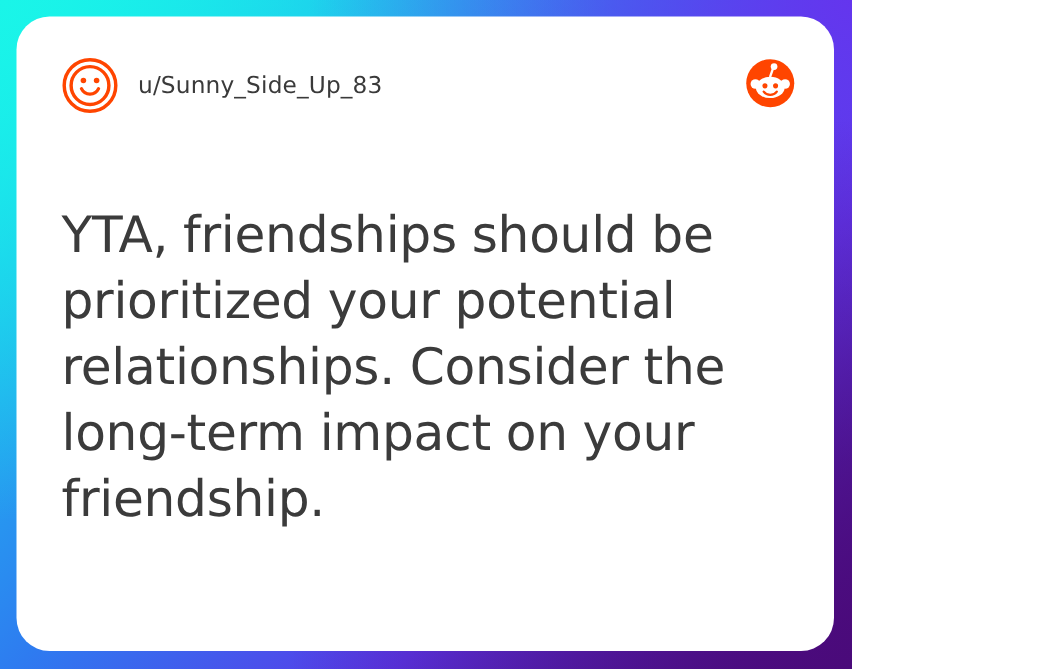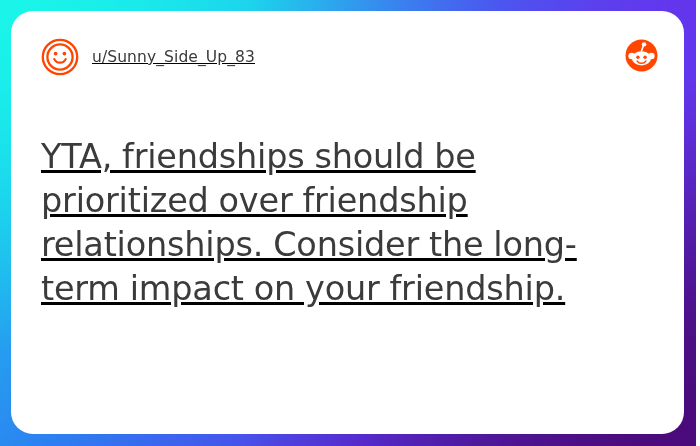--- a/index.html
+++ b/index.html
@@ -8,30 +8,29 @@
   }
   body {
     width: 700px;
     height: 446px;
     overflow: hidden;
     font-family: "DejaVu Sans", "Liberation Sans", sans-serif;
   }
 
   .poster {
     position: relative;
-    width: 696px;
+    width: 568px;
     height: 446px;
     box-sizing: border-box;
     background:
       radial-gradient(120% 150% at 100% 100%, rgba(74,10,122,0.95) 0%, rgba(74,10,122,0.0) 55%),
       radial-gradient(110% 120% at 100% 0%, rgba(102,51,238,0.95) 0%, rgba(102,51,238,0.0) 58%),
       radial-gradient(120% 130% at 0% 0%, #1af5e8 0%, rgba(26,245,232,0.0) 60%),
       linear-gradient(135deg, #13e8f0 0%, #2e7bf0 45%, #5a37e8 70%, #4a0a7a 100%);
     padding: 11px 12px 12px 11px;
-    text-decoration: underline;
   }
 
   .card {
     position: relative;
     width: 100%;
     height: 100%;
     box-sizing: border-box;
     background: #ffffff;
     border-radius: 22px;
     padding: 26px 30px 0 30px;
@@ -119,17 +118,17 @@
       <path d="M20 14.4 L22.4 7.6" stroke="#ffffff" stroke-width="1.9" fill="none" stroke-linecap="round"></path>
       <circle cx="23.1" cy="6.5" r="2.7" fill="#ffffff"></circle>
 
       <circle cx="15.7" cy="22.1" r="2.05" fill="#ff4500"></circle>
       <circle cx="24.3" cy="22.1" r="2.05" fill="#ff4500"></circle>
 
       <path d="M14.7 26.8 A6.6 6.6 0 0 0 25.3 26.8" fill="none" stroke="#ff4500" stroke-width="1.85" stroke-linecap="round"></path>
     </svg>
 
     <div class="card-body">
-      <p class="post-text">YTA, friendships should be prioritized over friendship relationships. Consider the long-term impact on your friendship.</p>
+      <p class="post-text">YTA, friendships should be prioritized your potential relationships. Consider the long-term impact on your friendship.</p>
     </div>
 
   </div>
 </div>
 
 </body></html>

